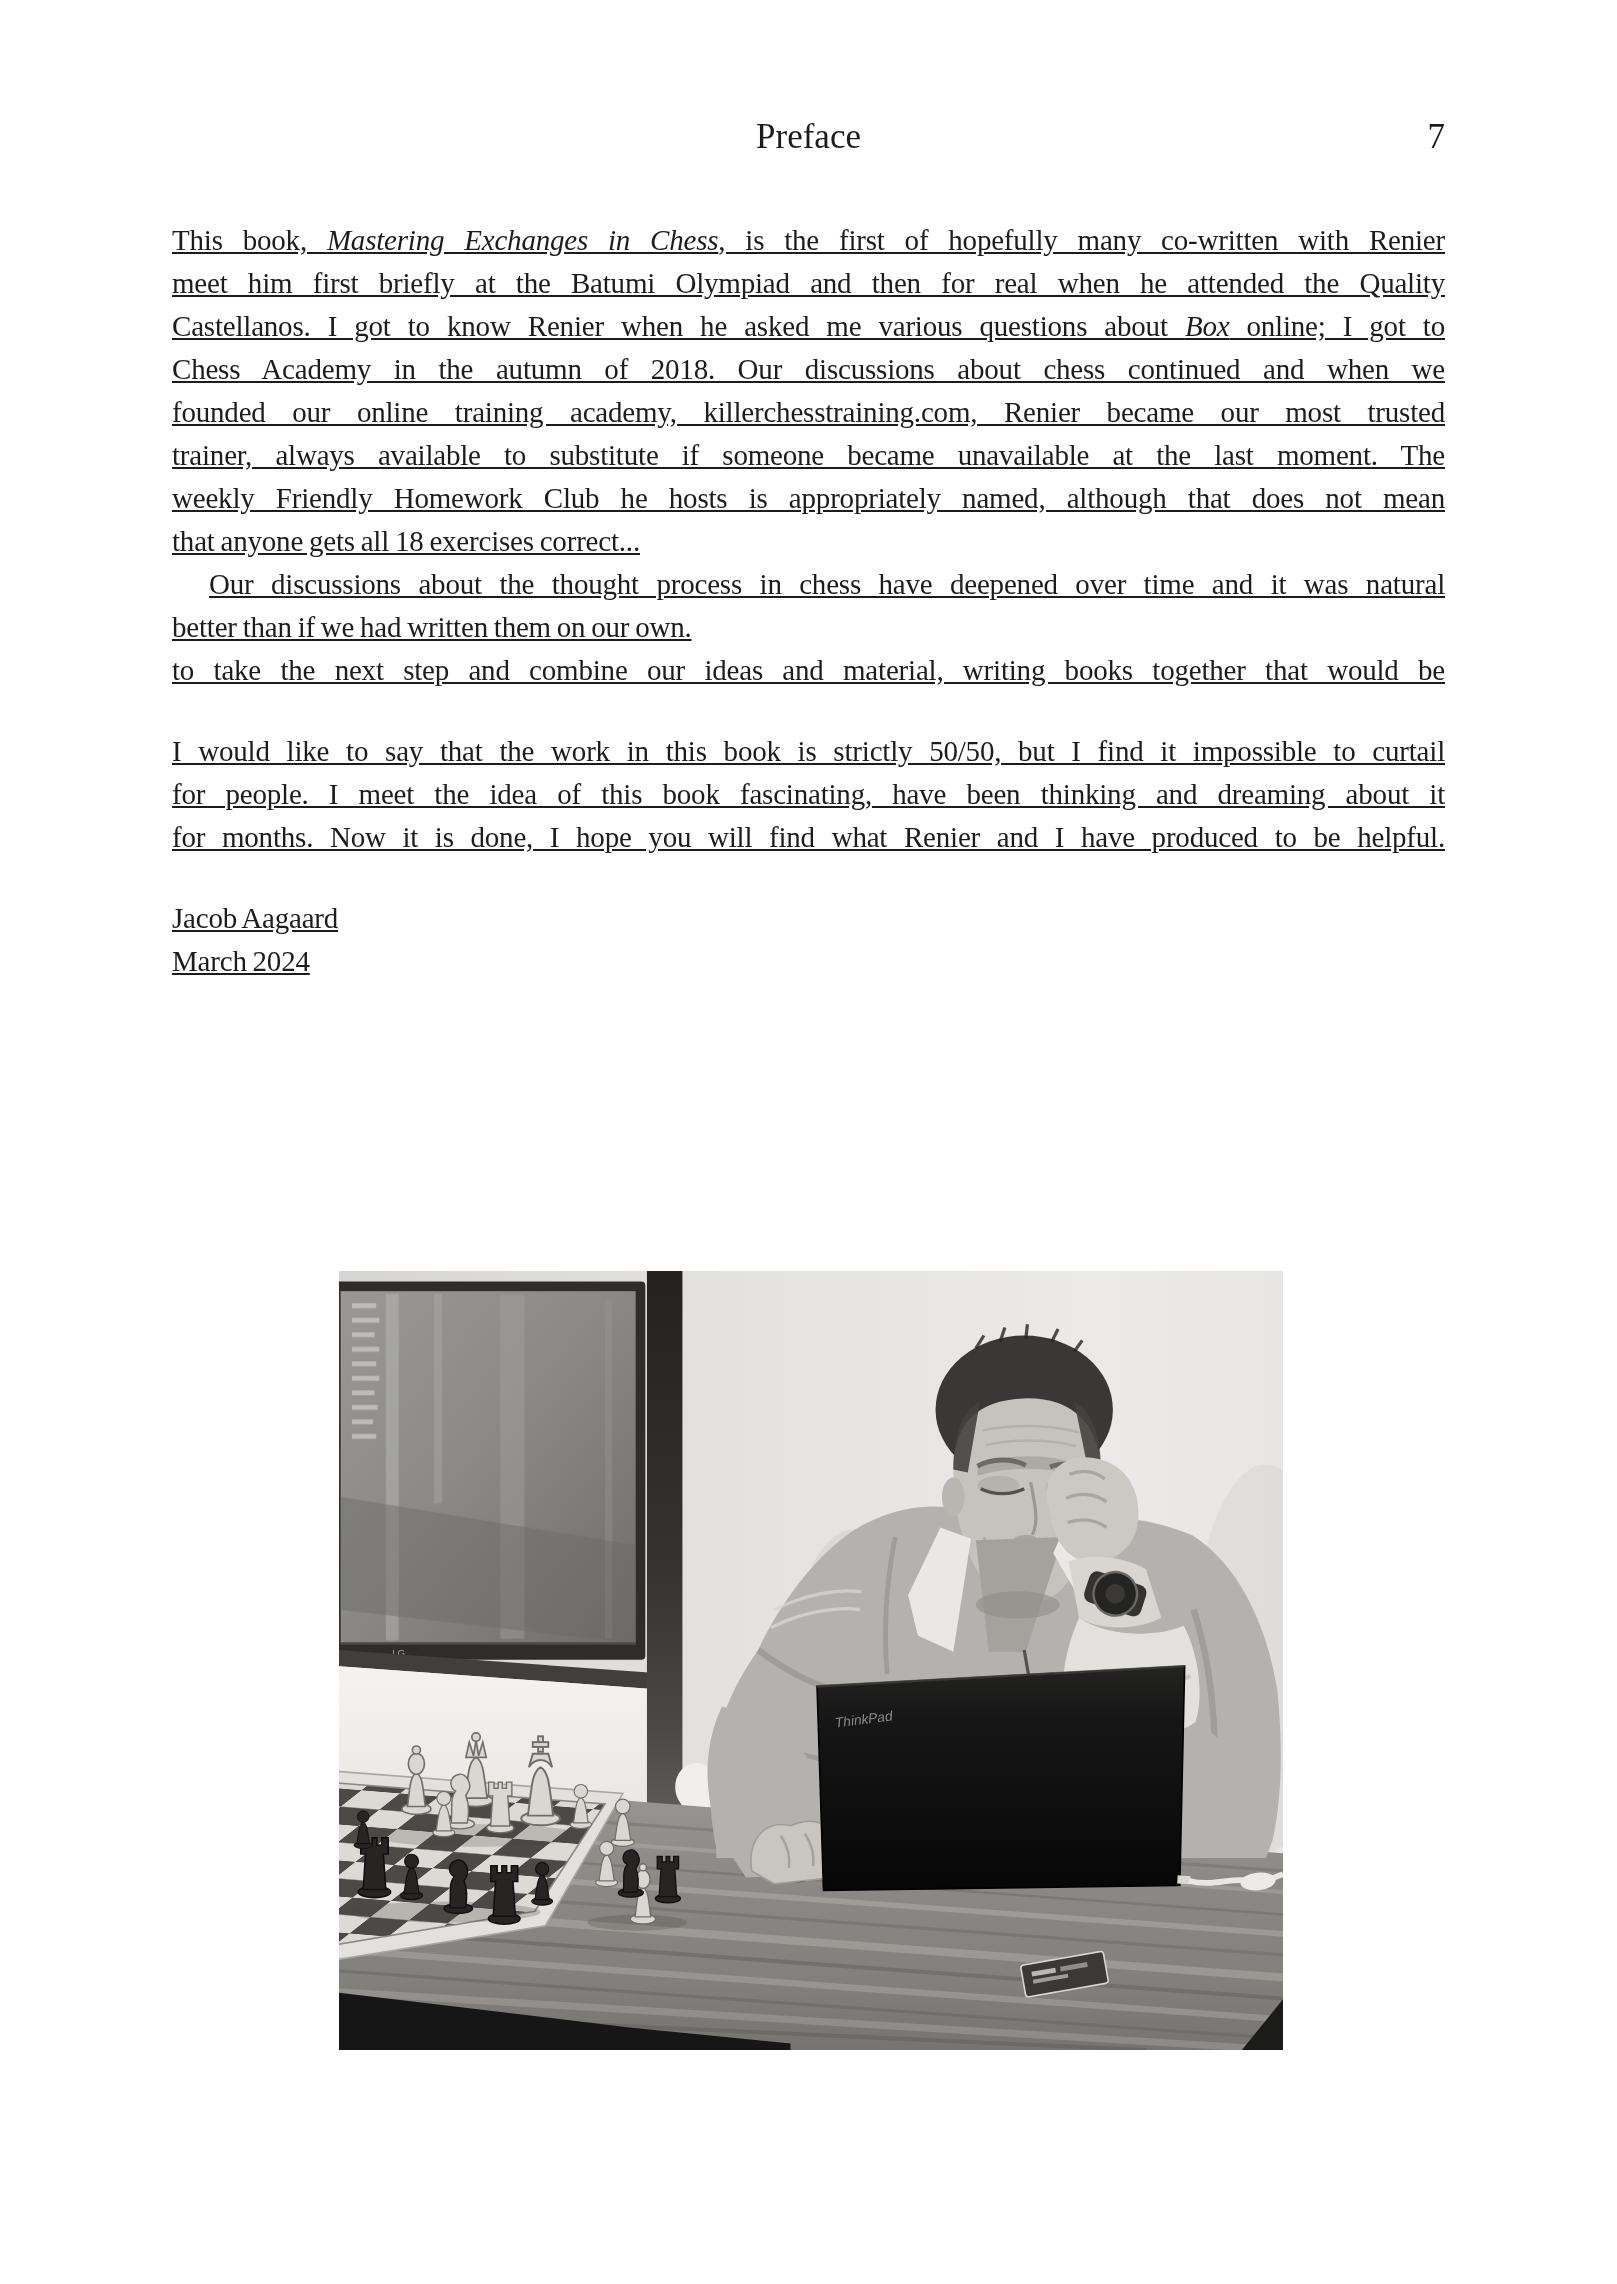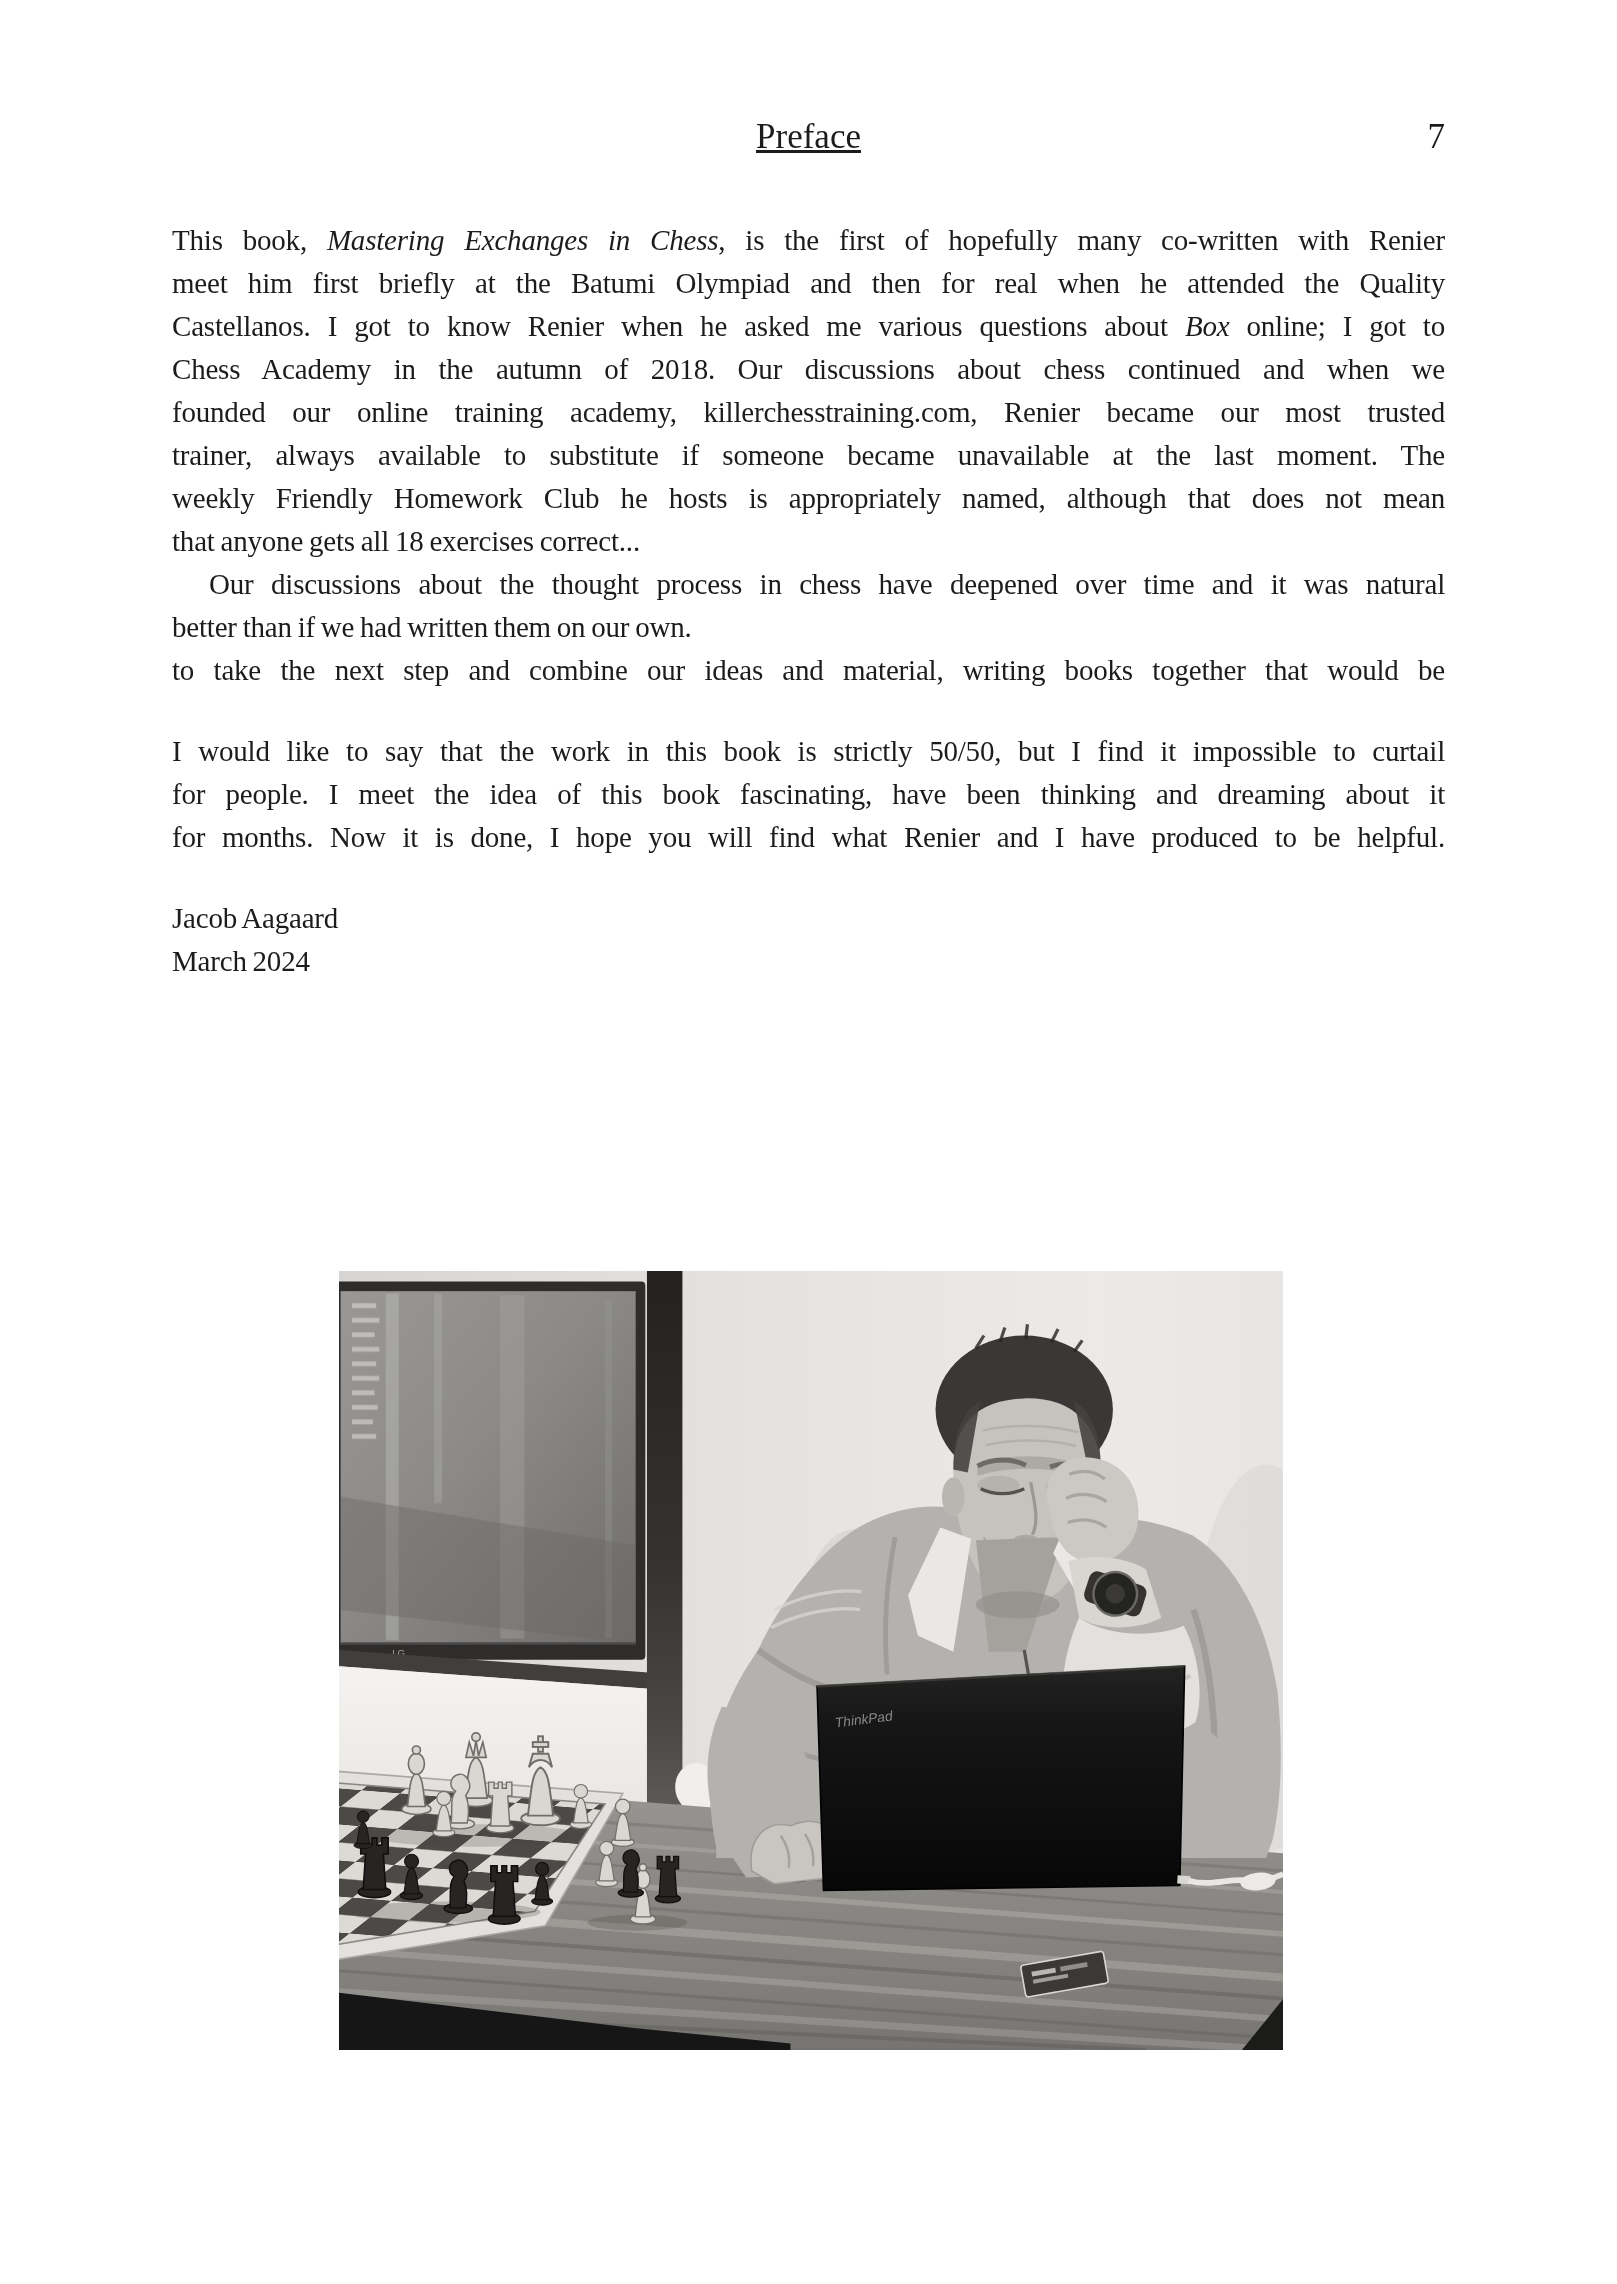--- a/index.html
+++ b/index.html
@@ -10,29 +10,29 @@
     background:#ffffff;
     font-family:"Liberation Serif","DejaVu Serif",serif;
     color:#1c1c1c;
     overflow:hidden;
   }
   .running-head{
     position:absolute;left:172px;top:113px;width:1273px;height:48px;
     font-size:35px;line-height:48px;
   }
   .running-head .title{
-    position:absolute;left:0;right:0;text-align:center;text-decoration:underline;
+    position:absolute;left:0;right:0;text-align:center;
   }
   .running-head .folio{
     position:absolute;right:0;top:0;
   }
   .text-block{
     position:absolute;left:172px;top:219px;width:1273px;
     font-size:29px;line-height:43px;
-    word-spacing:-1.2px;letter-spacing:-0.2px;
+    word-spacing:-1.2px;letter-spacing:-0.2px;text-decoration:underline;
   }
   .paragraph{margin:0;}
   .paragraph.gap{margin-top:38px;}
   .paragraph.indent .line:first-child{text-indent:37px;}
   .line{min-height:43px;}
   .line.jl{text-align:justify;text-align-last:justify;}
   .photo-figure{
     position:absolute;left:339px;top:1271px;width:944px;height:779px;margin:0;text-align:right;
   }
   .photo-figure svg{display:block;width:100%;height:100%;}

